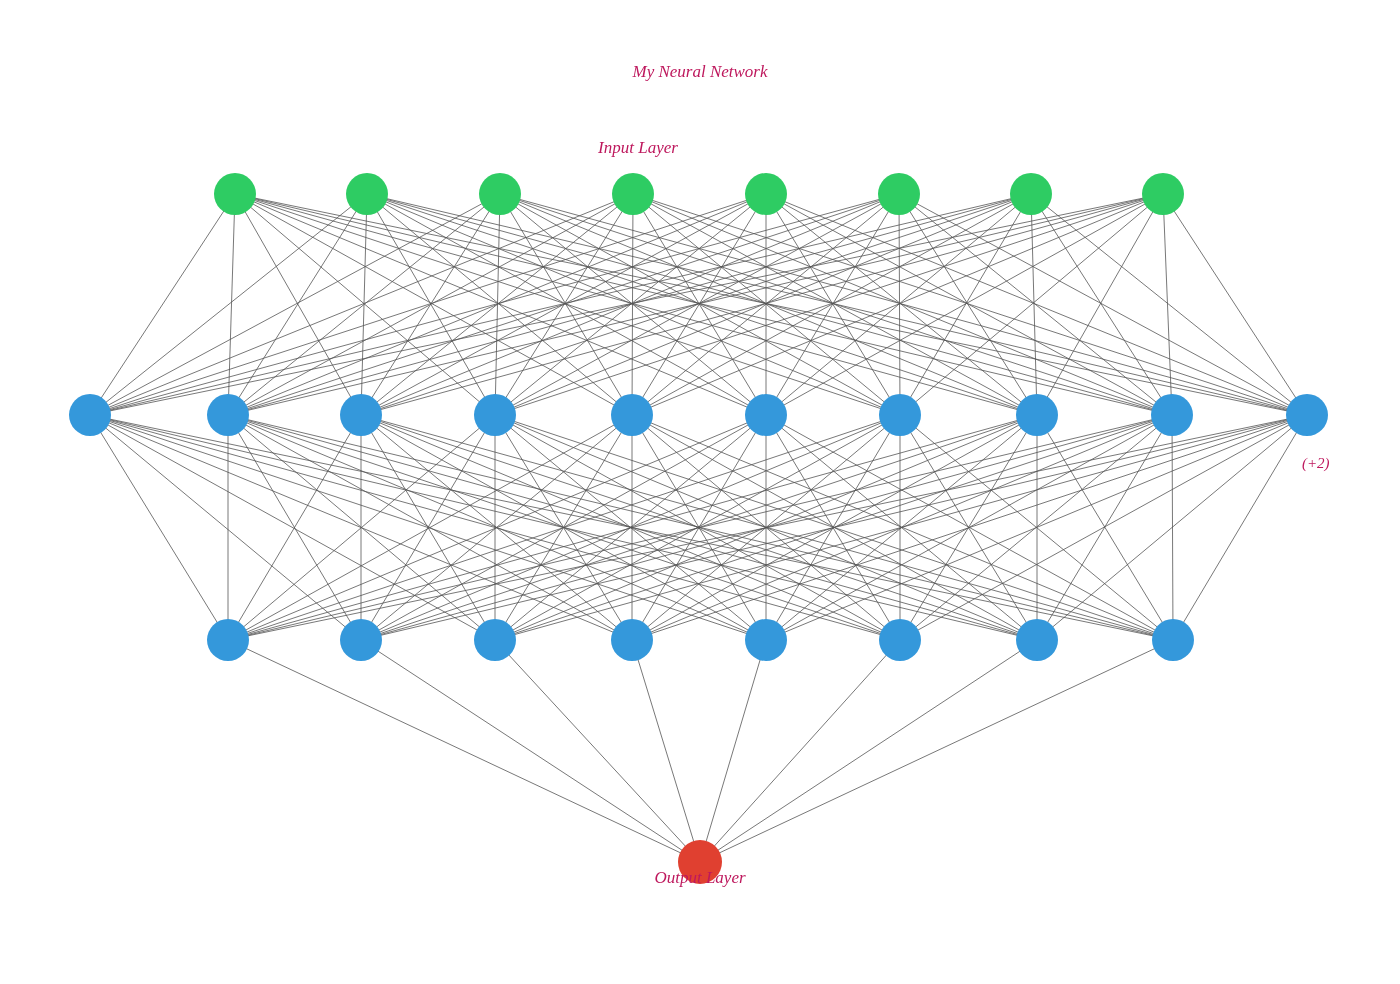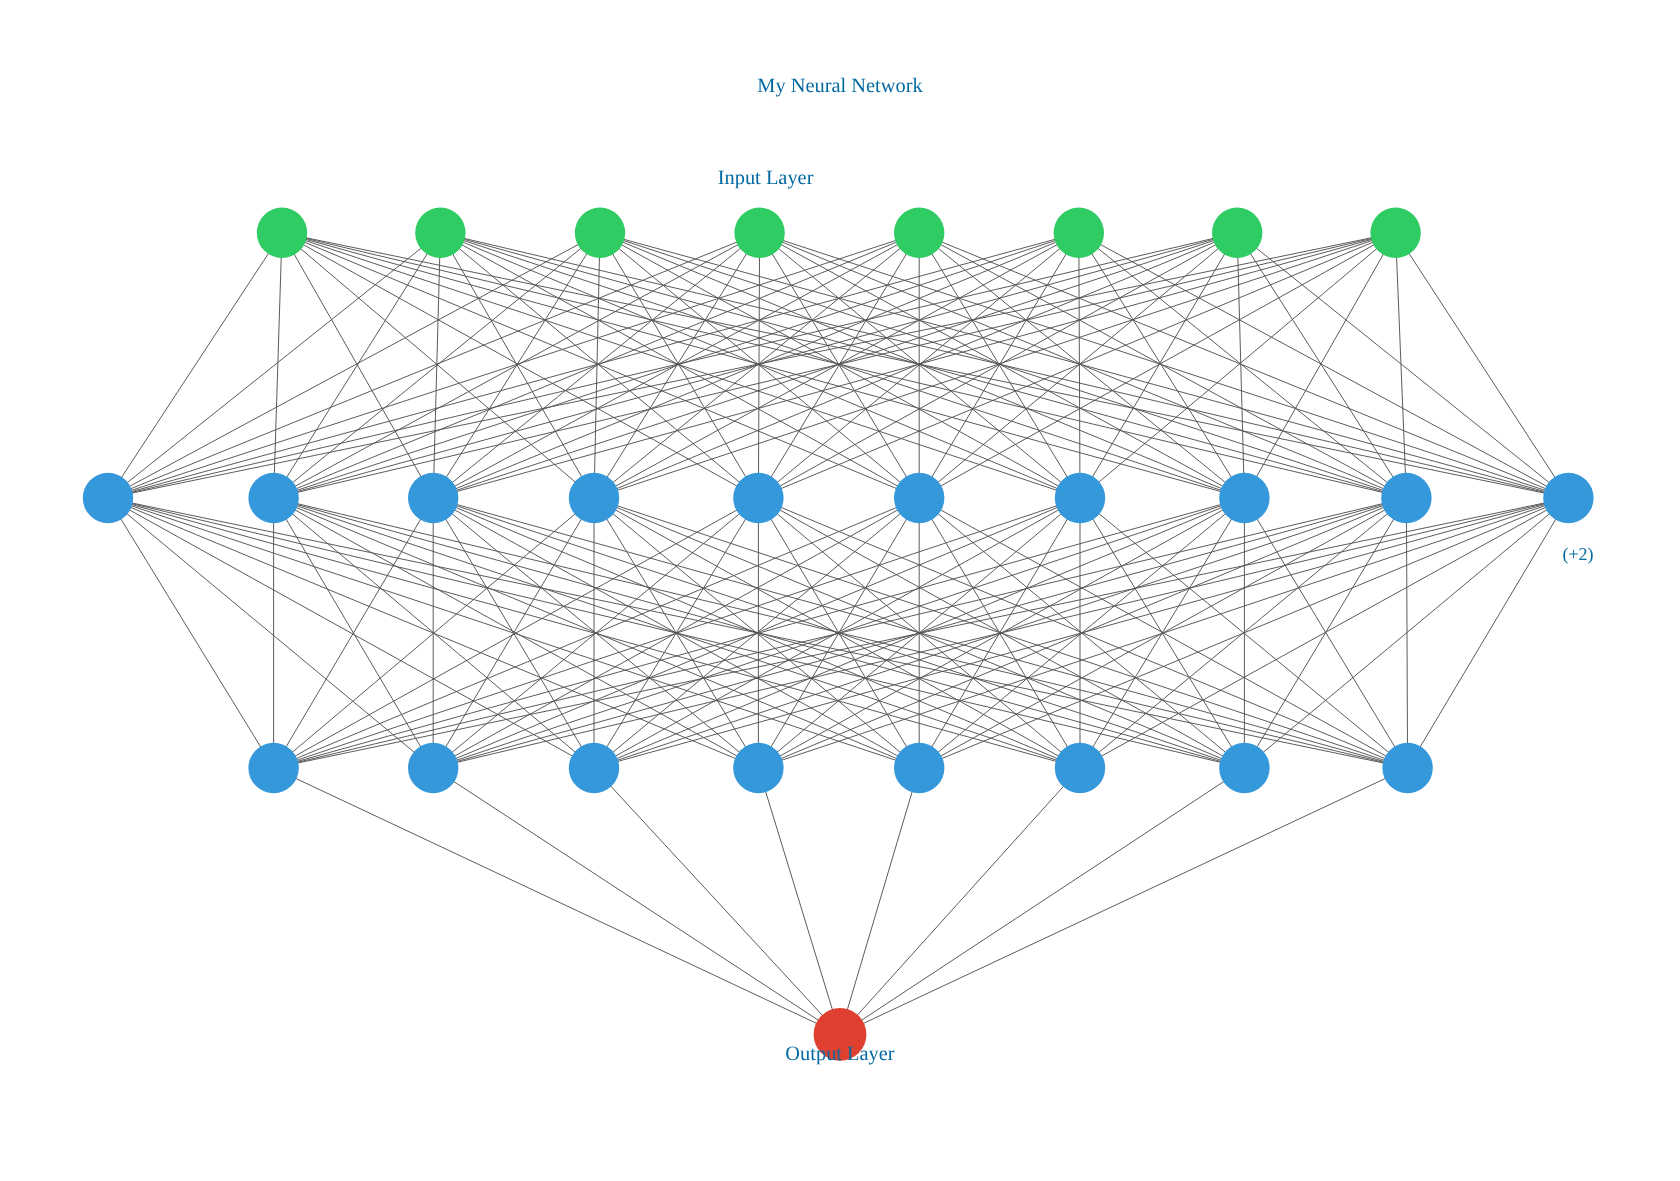--- a/index.html
+++ b/index.html
@@ -17,23 +17,24 @@
   #canvas {
     position: absolute;
     top: 0;
     left: 0;
     width: 1400px;
     height: 984px;
   }
   .nn-label {
     position: absolute;
     font-family: "Liberation Serif", "DejaVu Serif", serif;
-    color: #0369a1;
+    color: #be185d;
     white-space: nowrap;
     user-select: none;
+    font-style: italic;
   }
   #title-label {
     font-size: 17px;
     left: 0;
     top: 62px;
     width: 1400px;
     text-align: center;
   }
   #input-layer-label {
     font-size: 17px;

